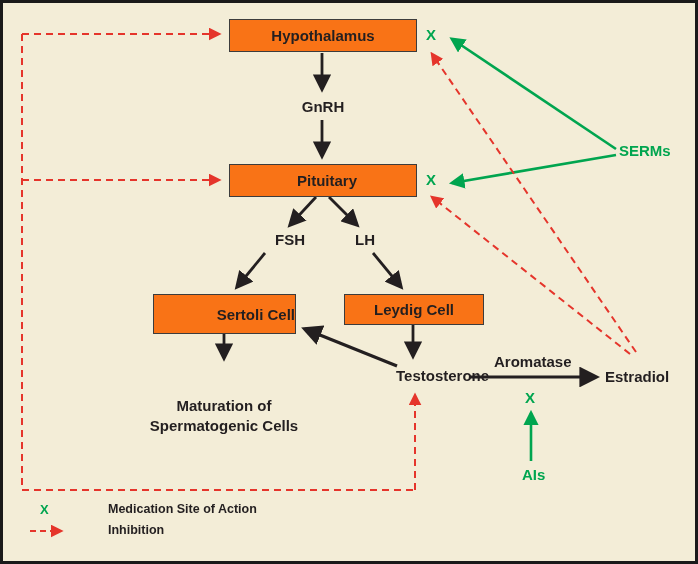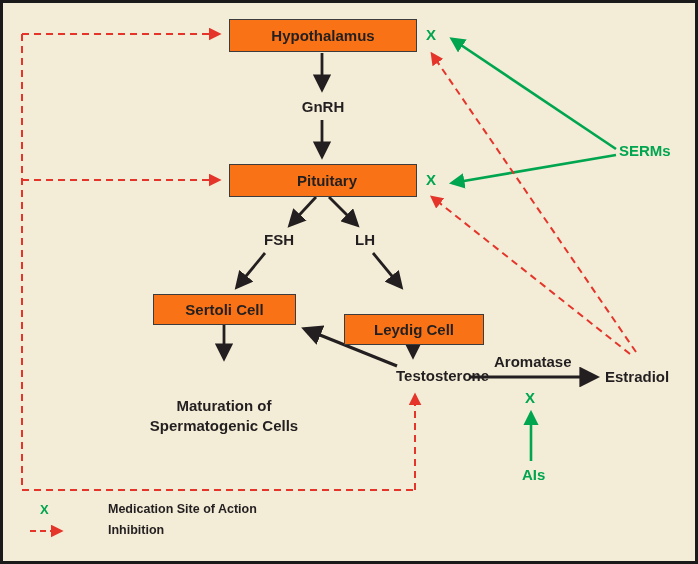--- a/index.html
+++ b/index.html
@@ -74,29 +74,29 @@
 
     <line x1="27" y1="528" x2="58" y2="528" stroke="#e5352b" stroke-width="2" stroke-dasharray="6 4" marker-end="url(#ar)"></line>
   </svg>
 
   <div class="node" style="left:226px;top:16px;width:188px;height:33px;">
     <span>Hypothalamus</span>
   </div>
   <div class="node" style="left:226px;top:161px;width:188px;height:33px;padding-left:8px;">
     <span>Pituitary</span>
   </div>
-  <div class="node" style="left:150px;top:291px;width:143px;height:31px;">
+  <div class="node" style="left:150px;top:291px;width:143px;height:40px;justify-content:flex-end;">
     <span>Sertoli Cell</span>
   </div>
-  <div class="node" style="left:341px;top:291px;width:140px;height:31px;margin-top:20px;">
+  <div class="node" style="left:341px;top:291px;width:140px;height:31px;">
     <span>Leydig Cell</span>
   </div>
 
   <div class="lbl" style="left:296px;top:95px;width:48px;text-align:center;">GnRH</div>
-  <div class="lbl" style="left:261px;top:228px;">FSH</div>
+  <div class="lbl" style="left:272px;top:228px;">FSH</div>
   <div class="lbl" style="left:352px;top:228px;">LH</div>
   <div class="lbl center" style="left:140px;top:364px;width:162px;line-height:20px;margin-top:29px;">Maturation of Spermatogenic Cells</div>
   <div class="lbl" style="left:360px;top:364px;margin-left:33px;">Testosterone</div>
   <div class="lbl" style="left:491px;top:350px;">Aromatase</div>
   <div class="lbl" style="left:602px;top:365px;text-align:center;">Estradiol</div>
 
   <div class="lbl green" style="left:616px;top:139px;">SERMs</div>
   <div class="lbl green" style="left:519px;top:463px;">AIs</div>
 
   <div class="xmark" style="left:423px;top:23px;">X</div>

